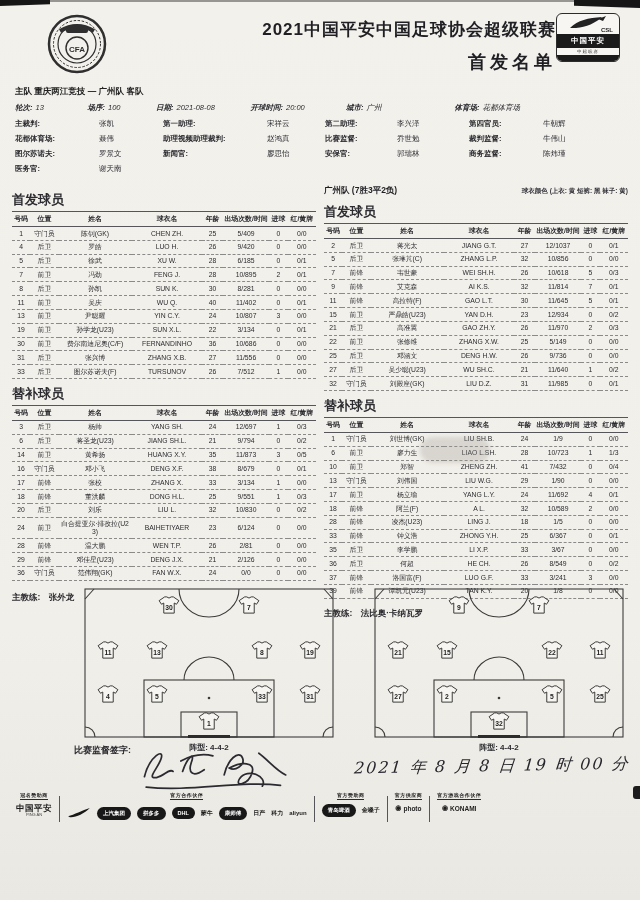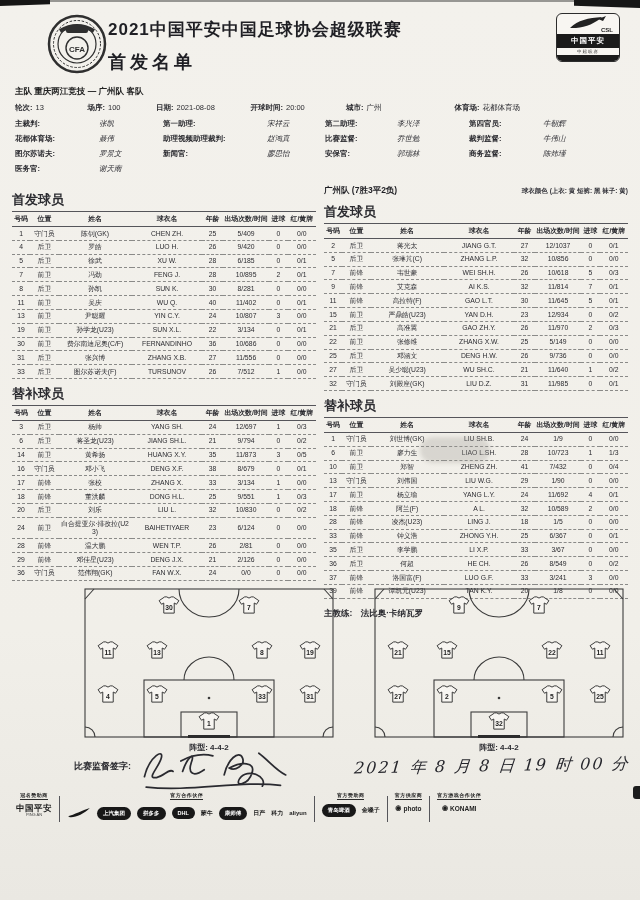--- a/index.html
+++ b/index.html
@@ -11,43 +11,43 @@
   }
   .scan-top{position:absolute;top:0;left:0;width:640px;height:2px;background:#4a4a4a;opacity:.55;}
   .scan-tl{position:absolute;top:0;left:0;width:50px;height:6px;background:#161616;transform:skewY(-2deg);transform-origin:left top;}
   .scan-tr{position:absolute;top:0;right:0;width:66px;height:8px;background:#161616;transform:skewY(2deg);transform-origin:right top;}
   .scan-right-mark{position:absolute;right:0;top:786px;width:7px;height:13px;background:#1c1c1c;border-radius:3px 0 0 3px;}
   .watermark{position:absolute;left:420px;top:437px;width:70px;height:26px;background:#9a969049;border-radius:13px;filter:blur(2px);}
 
   
   .header{display:flex;align-items:flex-start;padding-top:13px;}
   .cfa{margin-left:46px;flex:none;}
-  .titles{flex:1;text-align:left;}
+  .titles{flex:1;text-align:right;}
   .title{font-size:17px;font-weight:bold;letter-spacing:1px;margin-top:5px;color:#1f1f24;}
   .subtitle{font-size:18px;font-weight:bold;letter-spacing:4px;margin-top:9px;color:#1f1f24;}
   .csl-badge{flex:none;margin-right:20px;width:62px;border:1.5px solid #2c2c2c;border-radius:6px;overflow:hidden;background:#f8f6f2;text-align:center;}
   .csl-top{height:20px;position:relative;}
   .csl-mark{font-size:6px;font-weight:bold;position:absolute;right:6px;bottom:1px;color:#222;}
   .csl-band{background:#1b1b1b;color:#fff;font-size:7.5px;font-weight:bold;padding:2px 0;letter-spacing:1px;}
   .csl-sub{font-size:4.5px;letter-spacing:1px;padding:1px 0;color:#333;}
   .csl-foot{background:#1b1b1b;height:6px;}
 
   
   .teamline{margin:7px 15px 0;font-size:8.5px;font-weight:bold;color:#222;}
-  .inforow{margin:5px 15px 0;display:flex;font-size:7.5px;}
+  .inforow{margin:5px 15px 0;display:flex;font-size:7.5px;font-style:italic;}
   .inforow .plabel{font-weight:bold;margin-right:3px;}
   .inforow .pvalue{margin-right:0;}
   .inforow > span:nth-of-type(2){width:52px;}
   .inforow > span:nth-of-type(4){width:48px;}
   .inforow > span:nth-of-type(6){width:74px;}
   .inforow > span:nth-of-type(8){width:60px;}
   .inforow > span:nth-of-type(10){width:88px;}
   .officials{margin:6px 15px 0;display:grid;grid-template-columns:84px 64px 104px 58px 72px 72px 74px 72px;row-gap:5px;font-size:7.5px;}
   .officials .plabel{font-weight:bold;}
-  .officials .pvalue{color:#2e2e34;font-style:italic;}
+  .officials .pvalue{color:#2e2e34;}
 
   
   .teams{display:flex;gap:8px;margin:11px 12px 0;}
   .team{width:306px;}
   .team-head{display:flex;justify-content:space-between;align-items:baseline;}
   .team-name{font-size:8.5px;font-weight:bold;color:#1f1f24;}
   .team-kit{font-size:6.5px;font-weight:bold;color:#33333a;}
   .sec-title{font-size:13px;font-weight:bold;margin:6px 0 2px;}
   table{border-collapse:collapse;width:100%;table-layout:fixed;}
   th{font-size:6.9px;font-weight:bold;padding:2px 1px;border-top:1px solid #55555a;border-bottom:1px solid #55555a;white-space:nowrap;overflow:hidden;}
@@ -62,21 +62,21 @@
   .pitches{position:absolute;left:0;top:588px;width:640px;display:flex;}
   .pitch-block{width:250px;}
   .pitch-block.home{margin-left:84px;}
   .pitch-block.away{margin-left:auto;margin-right:16px;}
   .pitch{position:relative;width:250px;height:150px;}
   .jersey{position:absolute;width:22px;height:18px;}
   .formation-caption{text-align:center;font-size:8px;font-weight:bold;margin-top:4px;}
 
   
   .sigrow{position:absolute;left:26px;top:744px;display:flex;align-items:flex-start;}
-  .sig-label{font-size:9px;font-weight:bold;margin-top:16px;padding-left:48px;}
+  .sig-label{font-size:9px;font-weight:bold;padding-left:48px;}
   .sig-svg{margin-left:2px;margin-top:-2px;}
   .handdate{margin-left:56px;margin-top:12px;font-family:"DejaVu Serif",serif;font-style:italic;
     font-size:16px;letter-spacing:2px;transform:rotate(-1deg) skewX(-6deg);color:#26262c;white-space:nowrap;}
 
   
   .sponsors{position:absolute;left:0;top:792px;width:640px;padding:0 16px;box-sizing:border-box;
     display:flex;align-items:flex-start;}
   .sp-div{width:1px;height:26px;background:#55555a;margin:4px 7px 0;}
   .sp-group{text-align:center;}
   .sp-head{font-size:5px;font-weight:bold;letter-spacing:.5px;border-bottom:1.5px solid #2a2a2a;
@@ -446,20 +446,24 @@
               <td>范伟翔(GK)</td>
               <td>FAN W.X.</td>
               <td>24</td>
               <td>0/0</td>
               <td>0</td>
               <td>0/0</td>
             </tr>
           </tbody>
       </table>
     </div>
+    <div class="coach">
+      <span class="plabel">主教练:</span>
+      <span class="pvalue">张外龙</span>
+    </div>
   </div>
 
   <div class="team">
     <div class="team-head">
       <span class="team-name">广州队 (7胜3平2负)</span>
       <span class="team-kit">球衣颜色 (上衣: 黄 短裤: 黑 袜子: 黄)</span>
     </div>
     <div class="sec-title">首发球员</div>
     <table>
       <colgroup>

